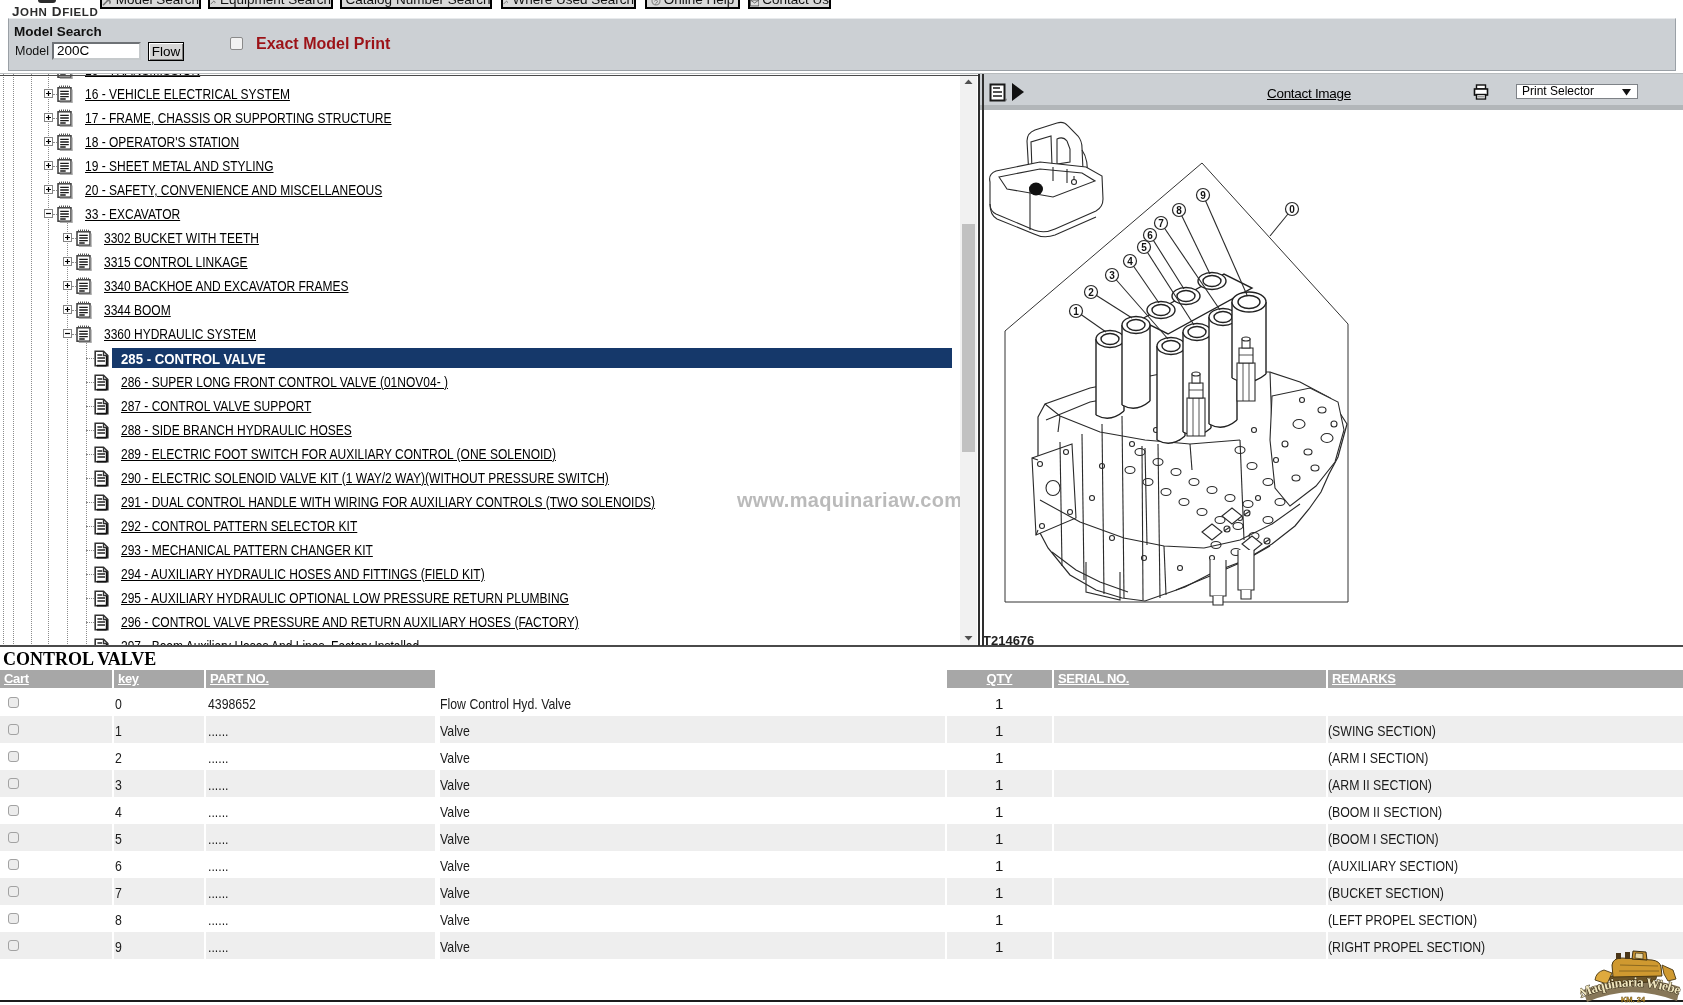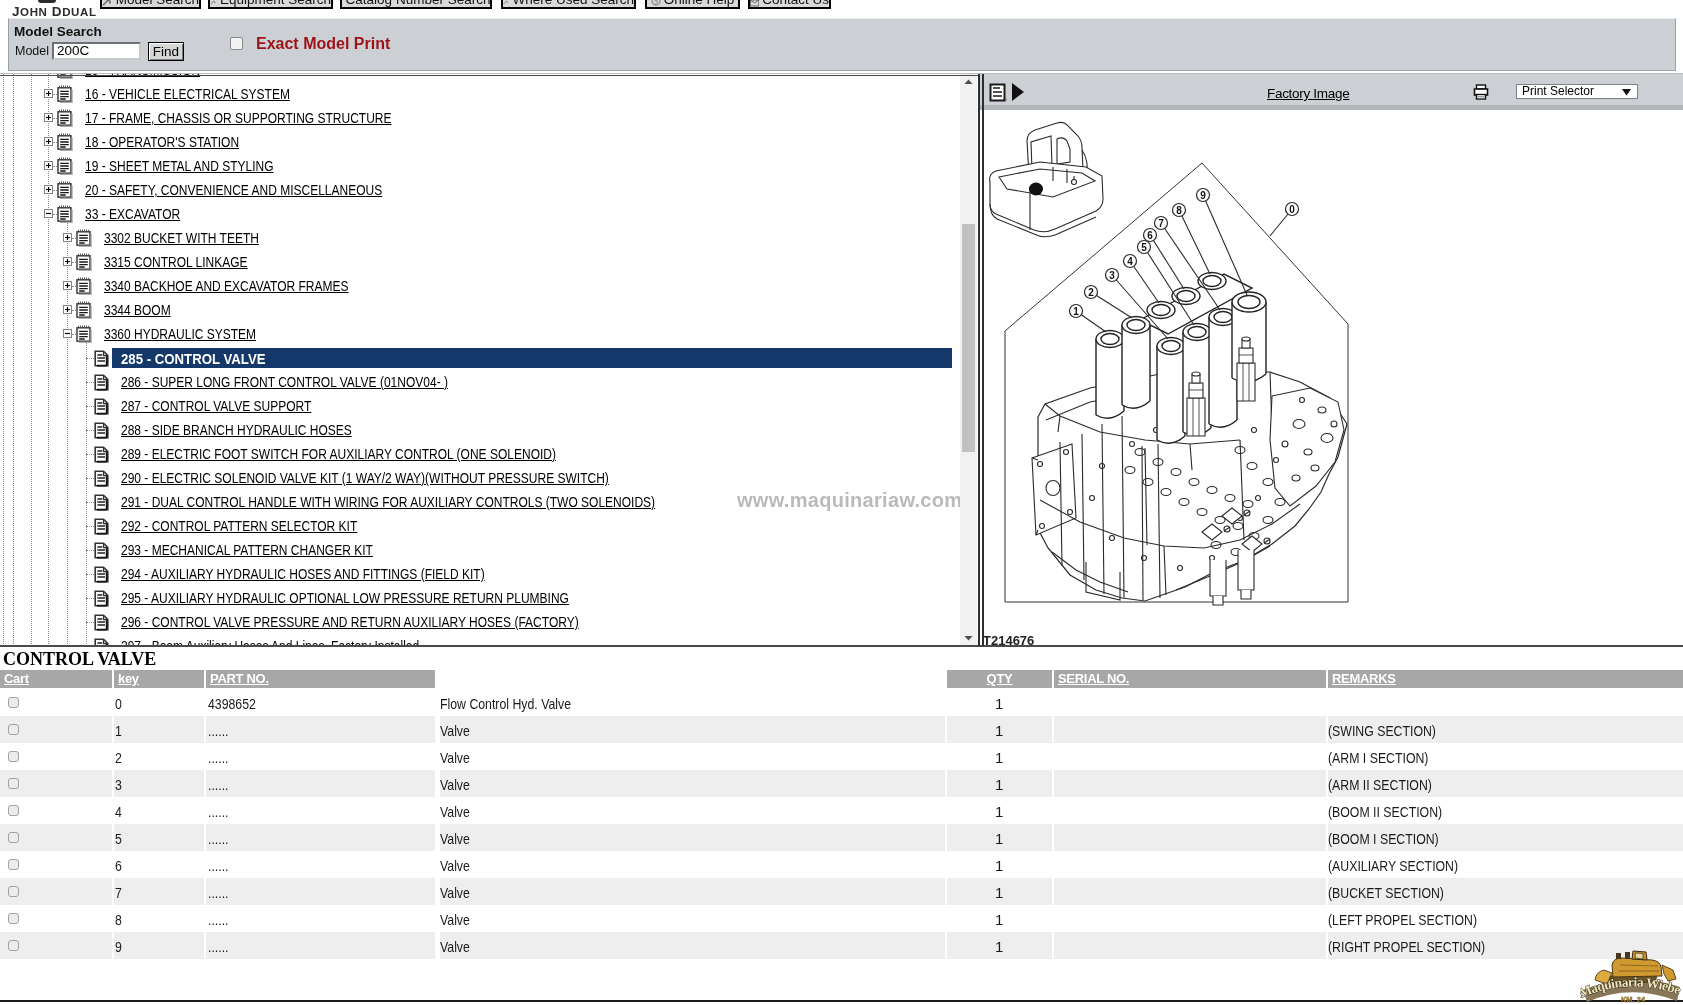--- a/index.html
+++ b/index.html
@@ -13,21 +13,21 @@
 .hcell { position:absolute; top:670px; height:18px; background:#a7a7a7; color:#fff;
   font-weight:bold; font-size:13px; letter-spacing:-0.3px; line-height:18px; overflow:hidden;text-decoration:underline; }
 .rowbg { position:absolute; height:27px; background:#eeeeee; }
 .ctext { position:absolute; font-size:15px; color:#1a1a1a; white-space:nowrap;
   transform:scaleX(0.82); transform-origin:0 0; }
 .cb { position:absolute; width:11px; height:11px; border:1.5px solid #a2a2a2; border-radius:3px; background:#ececec; }
 </style></head>
 <body>
 <div id="page">
 
-<div class="abs" style="left:12px;top:4px;font-weight:bold;font-size:13.5px;color:#2b2b2b;letter-spacing:0.6px;">J<span style="font-size:11.5px;">OHN</span> D<span style="font-size:11.5px;">DUAL</span></div>
+<div class="abs" style="left:12px;top:4px;font-weight:bold;font-size:13.5px;color:#2b2b2b;letter-spacing:0.6px;">J<span style="font-size:11.5px;">OHN</span> D<span style="font-size:11.5px;">FIELD</span></div>
 <div class="abs" style="left:38px;top:0px;width:18px;height:3px;background:#2b2b2b;border-radius:0 0 4px 4px;"></div>
 <div class="abs" style="left:100px;top:-19px;width:101px;height:28px;background:#d9d9d9;border:2px solid #000;display:flex;align-items:flex-end;justify-content:center;font-size:13.5px;color:#111;padding-bottom:0px;white-space:nowrap;"><svg width="14" height="9" style="margin-right:4px;" viewBox="0 0 14 9">
         <path d="M1.5 8.5 L8 2 M7 2.6 a2.6 2.6 0 1 1 3.6 3.6" stroke="#707070" stroke-width="2.2" fill="none"></path>
       </svg>Model Search</div>
 <div class="abs" style="left:208px;top:-19px;width:125px;height:28px;background:#d9d9d9;border:2px solid #000;display:flex;align-items:flex-end;justify-content:center;font-size:13.5px;color:#111;padding-bottom:0px;white-space:nowrap;"><svg width="14" height="9" style="margin-right:4px;" viewBox="0 0 14 9">
         <path d="M1.5 8.5 L8 2 M7 2.6 a2.6 2.6 0 1 1 3.6 3.6" stroke="#707070" stroke-width="2.2" fill="none"></path>
       </svg>Equipment Search</div>
 <div class="abs" style="left:340px;top:-19px;width:152px;height:28px;background:#d9d9d9;border:2px solid #000;display:flex;align-items:flex-end;justify-content:center;font-size:13.5px;color:#111;padding-bottom:0px;white-space:nowrap;"><svg width="14" height="9" style="margin-right:4px;" viewBox="0 0 14 9">
         <path d="M1.5 8.5 L8 2 M7 2.6 a2.6 2.6 0 1 1 3.6 3.6" stroke="#707070" stroke-width="2.2" fill="none"></path>
       </svg>Catalog Number Search</div>
@@ -39,21 +39,21 @@
         <text x="3" y="6.5" font-size="7" fill="#555">?</text>
       </svg>Online Help</div>
 <div class="abs" style="left:748px;top:-19px;width:83px;height:28px;background:#d9d9d9;border:2px solid #000;display:flex;align-items:flex-end;justify-content:center;font-size:13.5px;color:#111;padding-bottom:0px;white-space:nowrap;"><svg width="11" height="8" style="margin-right:3px;" viewBox="0 0 11 8">
         <rect x="0.5" y="0.5" width="10" height="7" fill="#ddd" stroke="#555"></rect>
         <path d="M0.5 0.5 L5.5 4 L10.5 0.5" stroke="#555" fill="none"></path>
       </svg>Contact Us</div>
 <div class="abs" style="left:8px;top:18px;width:1668px;height:53px;background:#ccd0d4;border:1px solid #9aa0a6;border-top-color:#e8eaec;"></div>
 <div class="abs" style="left:14px;top:24px;font-weight:bold;font-size:13.5px;color:#111;">Model Search</div>
 <div class="abs" style="left:15px;top:44px;font-size:12.5px;color:#111;">Model</div>
 <div class="abs" style="left:52px;top:42px;width:89px;height:18px;background:#fff;border:2px solid;border-color:#6e7276 #c6cacc #c6cacc #6e7276;font-size:13.5px;line-height:14px;padding-left:3px;color:#000;">200C</div>
-<div class="abs" style="left:148px;top:42px;width:36px;height:19px;background:#d6d6d6;border:1px solid #000;box-shadow:inset 1px 1px 0 #fff, inset -1px -1px 0 #808080;font-size:13.5px;text-align:center;line-height:17px;color:#000;">Find</div>
+<div class="abs" style="left:148px;top:42px;width:36px;height:19px;background:#d6d6d6;border:1px solid #000;box-shadow:inset 1px 1px 0 #fff, inset -1px -1px 0 #808080;font-size:13.5px;text-align:center;line-height:17px;color:#000;">Flow</div>
 <div class="abs" style="left:230px;top:37px;width:13px;height:13px;background:#f2f2f2;border:1px solid #8a8a8a;border-radius:2px;"></div>
 <div class="abs" style="left:256px;top:35px;font-weight:bold;font-size:16px;color:#9c1217;letter-spacing:0;">Exact Model Print</div>
 <div class="abs" style="left:0;top:73px;width:1683px;height:1px;background:#b8bcbe;"></div>
 <div class="abs" style="left:0;top:74px;width:978px;height:572px;background:#fff;overflow:hidden;">
 <div class="vdot" style="left:3px;top:0px;height:572px;"></div>
 <div class="vdot" style="left:13px;top:0px;height:572px;"></div>
 <div class="vdot" style="left:31px;top:0px;height:572px;"></div>
 <div class="vdot" style="left:48px;top:0px;height:572px;"></div>
 <div class="vdot" style="left:67px;top:146px;height:426px;"></div>
 <div class="vdot" style="left:86px;top:266px;height:306px;"></div>
@@ -327,21 +327,21 @@
 <div class="abs" style="left:0;top:75px;width:978px;height:1px;background:#4a4a4a;"></div>
 <div class="abs" style="left:980px;top:74px;width:703px;height:31px;background:#ccd0d4;"></div>
 <svg class="abs" style="left:989px;top:83px;" width="18" height="19" viewBox="0 0 18 19">
       <rect x="1.5" y="1.5" width="14" height="16" fill="#fff" stroke="#1a1a1a" stroke-width="2"></rect>
       <path d="M4 5 h7 M4 9 h9 M4 13 h9" stroke="#1a1a1a" stroke-width="1.6" fill="none"></path>
       <path d="M15.5 17.5 l2 -2 v2 z" fill="#555"></path>
     </svg>
 <svg class="abs" style="left:1010px;top:82px;" width="16" height="20">
       <path d="M2 1 L14 10 L2 19 Z" fill="#111"></path>
     </svg>
-<div class="abs" style="left:1267px;top:86px;font-size:13.5px;color:#000;text-decoration:underline;letter-spacing:-0.3px;">Factory Image</div>
+<div class="abs" style="left:1267px;top:86px;font-size:13.5px;color:#000;text-decoration:underline;letter-spacing:-0.3px;">Contact Image</div>
 <svg class="abs" style="left:1473px;top:84px;" width="16" height="16" viewBox="0 0 16 16">
       <rect x="3.5" y="1" width="9" height="4" fill="#fff" stroke="#111" stroke-width="1.4"></rect>
       <rect x="1.5" y="5" width="13" height="6" fill="#fff" stroke="#111" stroke-width="1.6"></rect>
       <rect x="3.5" y="10.5" width="9" height="4.5" fill="#fff" stroke="#111" stroke-width="1.4"></rect>
       <path d="M4.5 12.5 h7 M4.5 14 h7" stroke="#888" stroke-width="0.8"></path>
     </svg>
 <div class="abs" style="left:1516px;top:84px;width:122px;height:15px;background:#fff;border:1px solid #7e8287;font-size:12px;line-height:13px;padding-left:5px;color:#000;">Print Selector<svg class="abs" style="right:6px;top:4px;" width="9" height="7">
         <path d="M0 0 h9 L4.5 6.5 Z" fill="#111"></path>
       </svg></div>
 <div class="abs" style="left:980px;top:105px;width:703px;height:5px;background:#b2b6b9;"></div>

